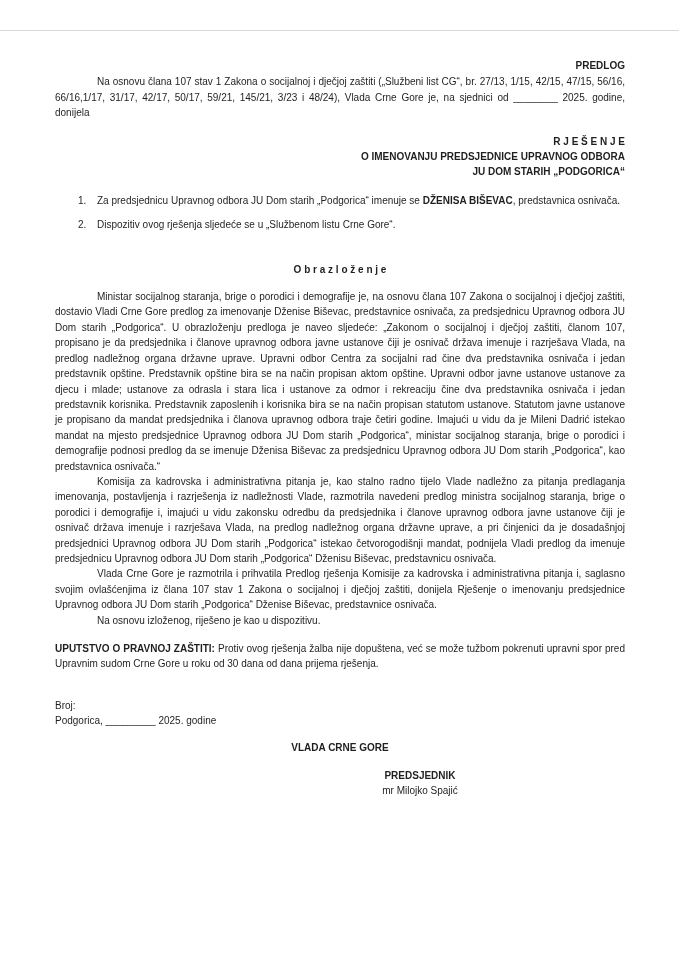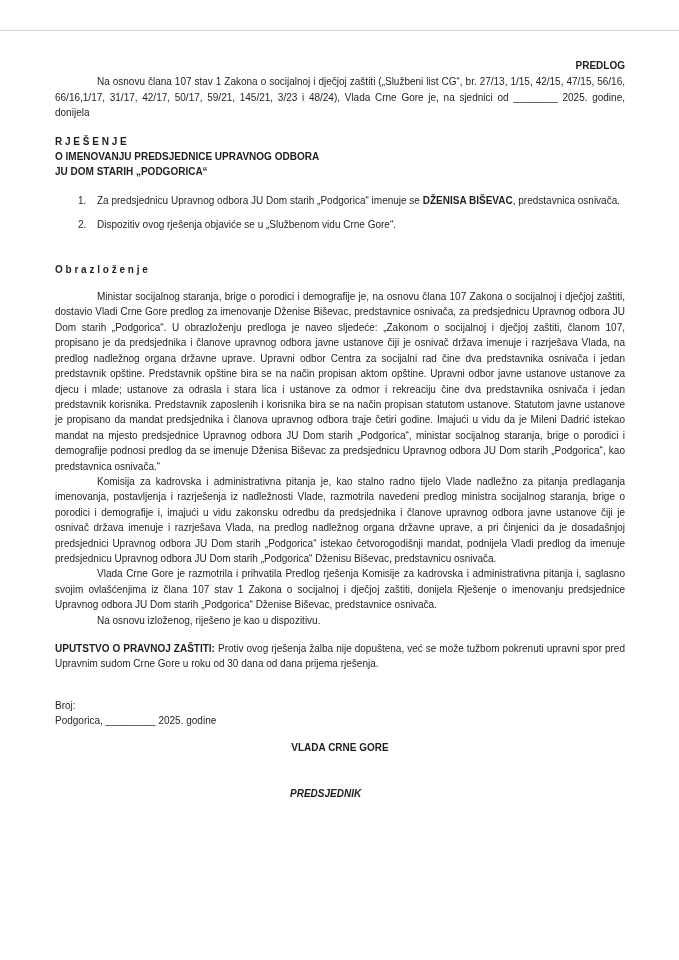--- a/index.html
+++ b/index.html
@@ -36,40 +36,40 @@
     text-align: right;
     font-weight: bold;
   }
   .intro {
     margin-top: 1px;
     text-indent: 42px;
     text-align: justify;
   }
   .title-block {
     margin-top: 13px;
-    text-align: left;
+    text-align: right;
     font-weight: bold;
   }
   .list {
     margin-top: 13px;
   }
   .list-item {
     padding-left: 42px;
     text-indent: -19px;
     text-align: justify;
     margin-bottom: 9px;
   }
   .item-num {
     display: inline-block;
     width: 19px;
     text-indent: 0;
   }
   .bold { font-weight: bold; }
   .reasoning-heading {
-    text-align: left;
+    text-align: center;
     font-weight: bold;
     margin-top: 29px;
     margin-bottom: 12px;
   }
   .para {
     text-indent: 42px;
     text-align: justify;
   }
   .legal {
     margin-top: 13px;
@@ -78,22 +78,22 @@
   .footer-broj {
     margin-top: 26px;
   }
   .government {
     margin-top: 11px;
     text-align: center;
     font-weight: bold;
   }
   .signature {
     width: 260px;
-    margin: 31px 75px 0 auto;
-    font-style: italic;
+    margin: 13px 75px 0 auto;
+    text-align: center;
   }
   .signature-title { font-weight: bold; }
 </style>
 </head>
 <body>
 
 <div class="page">
   <div class="top-rule"></div>
 
   <div class="content">
@@ -106,21 +106,21 @@
       <div>R J E Š E N J E</div>
       <div>O IMENOVANJU PREDSJEDNICE UPRAVNOG ODBORA</div>
       <div>JU DOM STARIH „PODGORICA“</div>
     </div>
 
     <div class="list">
       <div class="list-item">
         <span class="item-num">1.</span><span>Za predsjednicu Upravnog odbora JU Dom starih „Podgorica“ imenuje se </span><span class="bold">DŽENISA BIŠEVAC</span><span>, predstavnica osnivača.</span>
       </div>
       <div class="list-item">
-        <span class="item-num">2.</span><span>Dispozitiv ovog rješenja objaviće se u „Službenom vidu Crne Gore“.</span><span class="bold"></span><span></span>
+        <span class="item-num">2.</span><span>Dispozitiv ovog rješenja sljedeće se u „Službenom listu Crne Gore“.</span><span class="bold"></span><span></span>
       </div>
     </div>
 
     <div class="reasoning-heading">O b r a z l o ž e n j e</div>
 
     <div class="para">Ministar socijalnog staranja, brige o porodici i demografije je, na osnovu člana 107 Zakona o socijalnoj i dječjoj zaštiti, dostavio Vladi Crne Gore predlog za imenovanje Dženise Biševac, predstavnice osnivača, za predsjednicu Upravnog odbora JU Dom starih „Podgorica“. U obrazloženju predloga je naveo sljedeće: „Zakonom o socijalnoj i dječjoj zaštiti, članom 107, propisano je da predsjednika i članove upravnog odbora javne ustanove čiji je osnivač država imenuje i razrješava Vlada, na predlog nadležnog organa državne uprave. Upravni odbor Centra za socijalni rad čine dva predstavnika osnivača i jedan predstavnik opštine. Predstavnik opštine bira se na način propisan aktom opštine. Upravni odbor javne ustanove ustanove za djecu i mlade; ustanove za odrasla i stara lica i ustanove za odmor i rekreaciju čine dva predstavnika osnivača i jedan predstavnik korisnika. Predstavnik zaposlenih i korisnika bira se na način propisan statutom ustanove. Statutom javne ustanove je propisano da mandat predsjednika i članova upravnog odbora traje četiri godine. Imajući u vidu da je Mileni Dadrić istekao mandat na mjesto predsjednice Upravnog odbora JU Dom starih „Podgorica“, ministar socijalnog staranja, brige o porodici i demografije podnosi predlog da se imenuje Dženisa Biševac za predsjednicu Upravnog odbora JU Dom starih „Podgorica“, kao predstavnica osnivača.“</div>
     <div class="para">Komisija za kadrovska i administrativna pitanja je, kao stalno radno tijelo Vlade nadležno za pitanja predlaganja imenovanja, postavljenja i razrješenja iz nadležnosti Vlade, razmotrila navedeni predlog ministra socijalnog staranja, brige o porodici i demografije i, imajući u vidu zakonsku odredbu da predsjednika i članove upravnog odbora javne ustanove čiji je osnivač država imenuje i razrješava Vlada, na predlog nadležnog organa državne uprave, a pri činjenici da je dosadašnjoj predsjednici Upravnog odbora JU Dom starih „Podgorica“ istekao četvorogodišnji mandat, podnijela Vladi predlog da imenuje predsjednicu Upravnog odbora JU Dom starih „Podgorica“ Dženisu Biševac, predstavnicu osnivača.</div>
     <div class="para">Vlada Crne Gore je razmotrila i prihvatila Predlog rješenja Komisije za kadrovska i administrativna pitanja i, saglasno svojim ovlašćenjima iz člana 107 stav 1 Zakona o socijalnoj i dječjoj zaštiti, donijela Rješenje o imenovanju predsjednice Upravnog odbora JU Dom starih „Podgorica“ Dženise Biševac, predstavnice osnivača.</div>
     <div class="para">Na osnovu izloženog, riješeno je kao u dispozitivu.</div>
 
@@ -130,16 +130,17 @@
 
     <div class="footer-broj">
       <div>Broj:</div>
       <div>Podgorica, _________ 2025. godine</div>
     </div>
 
     <div class="government">VLADA CRNE GORE</div>
 
     <div class="signature">
       <div class="signature-title">PREDSJEDNIK</div>
+      <div>mr Milojko Spajić</div>
     </div>
 
   </div>
 </div>
 
 </body></html>

